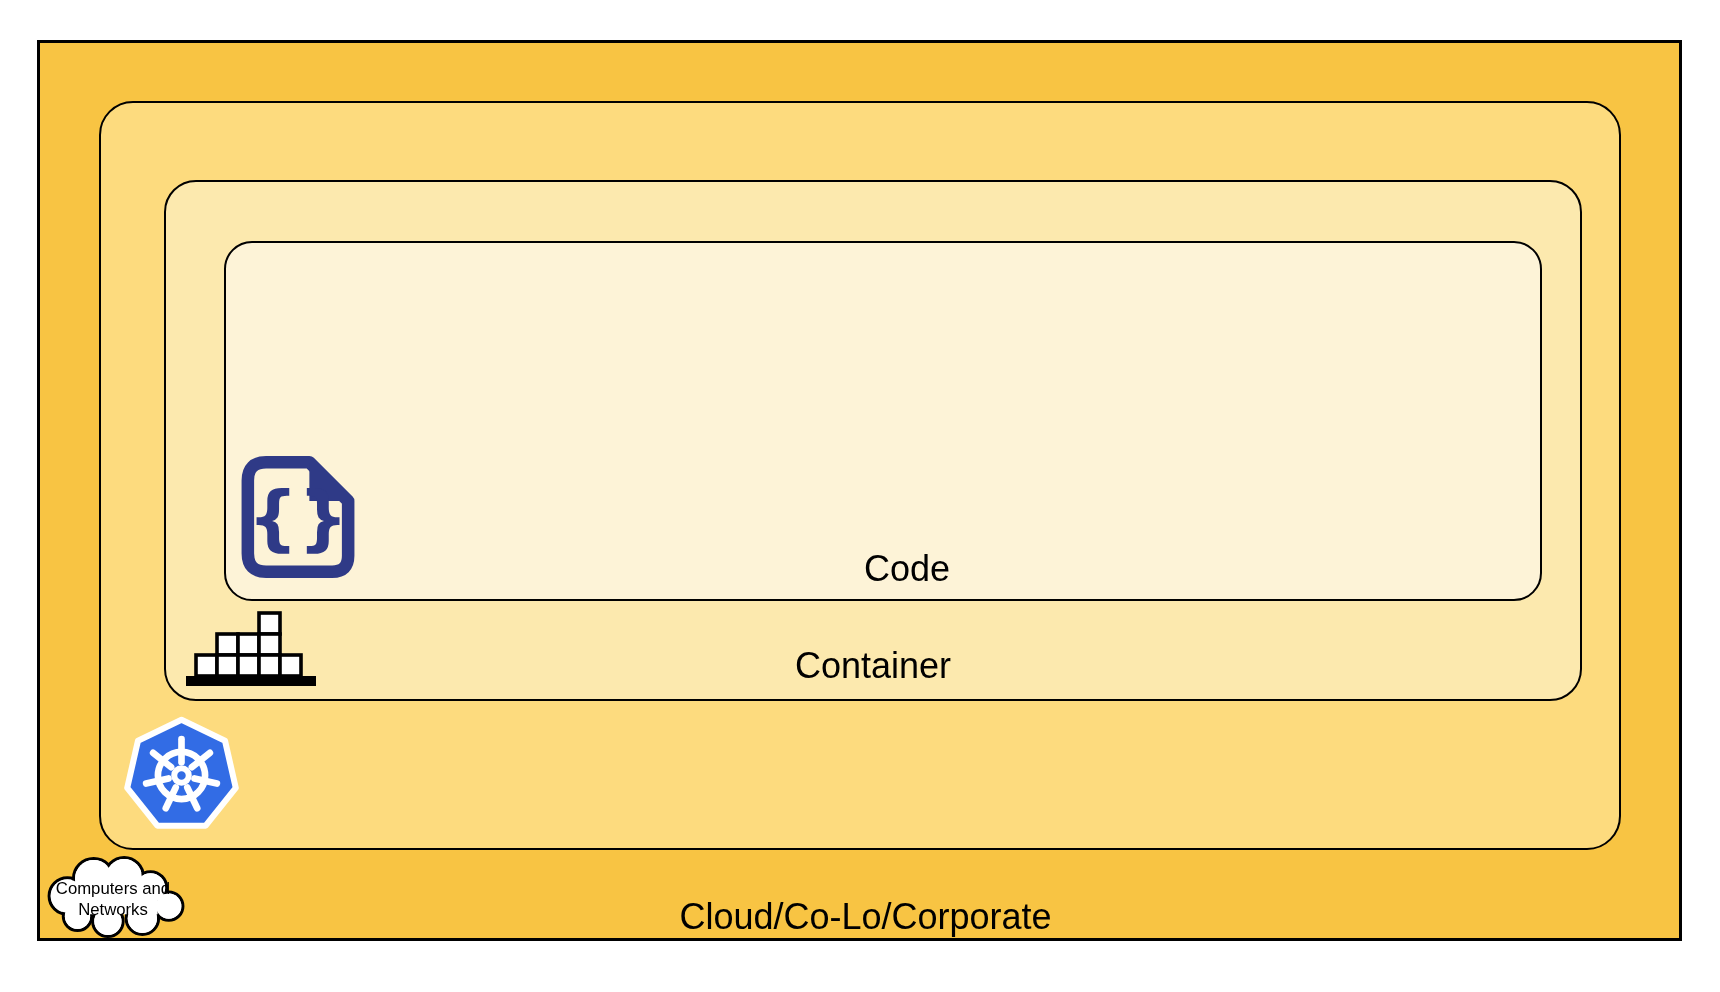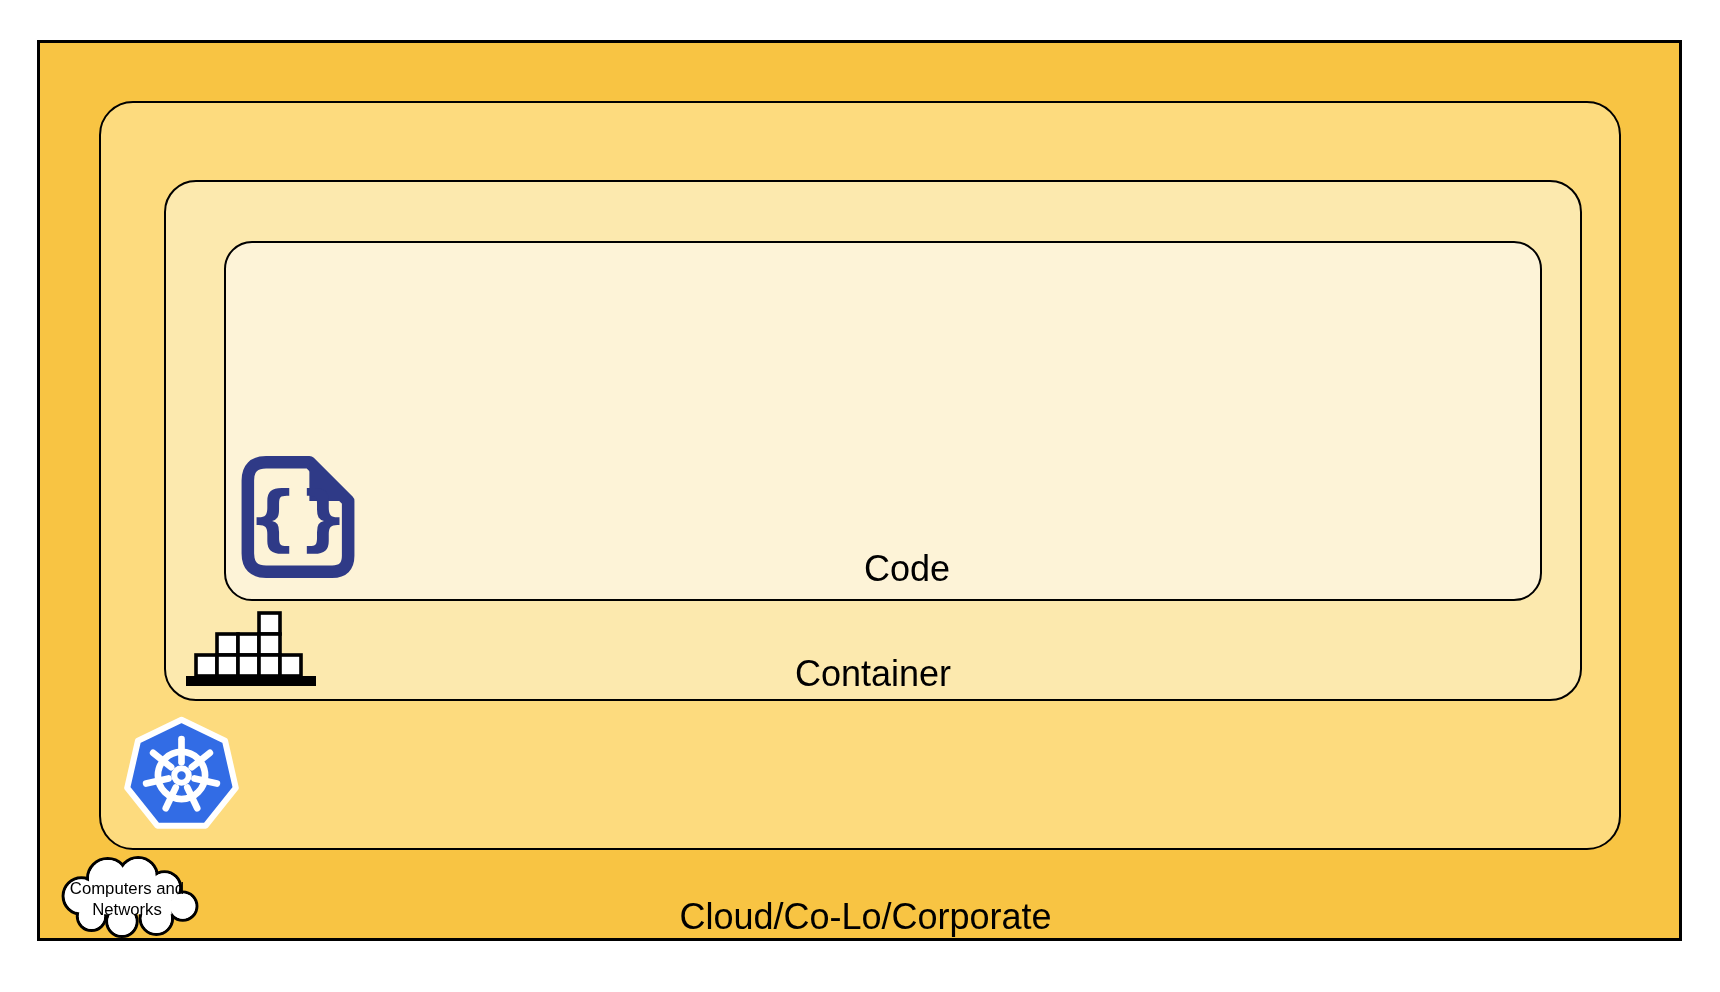--- a/index.html
+++ b/index.html
@@ -37,28 +37,28 @@
   }
   .layer-label {
     position: absolute; left: 0; right: 0;
     text-align: center;
     font-size: 36px;
     color: #000;
     line-height: 1.08;
     white-space: pre-line;
   }
   #label-code      { bottom: 10px; padding-left: 48px; }
-  #label-container { bottom: 5px; }
+  #label-container { bottom: 13px; }
   #label-cluster   { bottom: 9px;  }
   #label-datacenter{ bottom: 3px; line-height: 37px; margin-left: 12px; }
   .icon { position: absolute; }
   #icon-code-file       { left: 15px;  top: 212px; width: 114px; height: 124px; }
   #icon-container-stack { left: 20px;  top: 429px; width: 130px; height: 76px;  }
   #icon-kubernetes      { left: 20px;  top: 612px; width: 121px; height: 121px; }
-  #icon-cloud           { left: 15px;   top: 808px; width: 148px; height: 90px;  }
+  #icon-cloud           { left: 1px;   top: 808px; width: 148px; height: 90px;  }
   svg { display: block; width: 100%; height: 100%; }
   .cloud-text {
     font-family: "Liberation Sans", sans-serif;
     font-size: 16.5px;
     fill: #000;
   }
   .code-brace-text {
     font-family: "DejaVu Sans", sans-serif;
     font-weight: bold;
     font-size: 62px;

